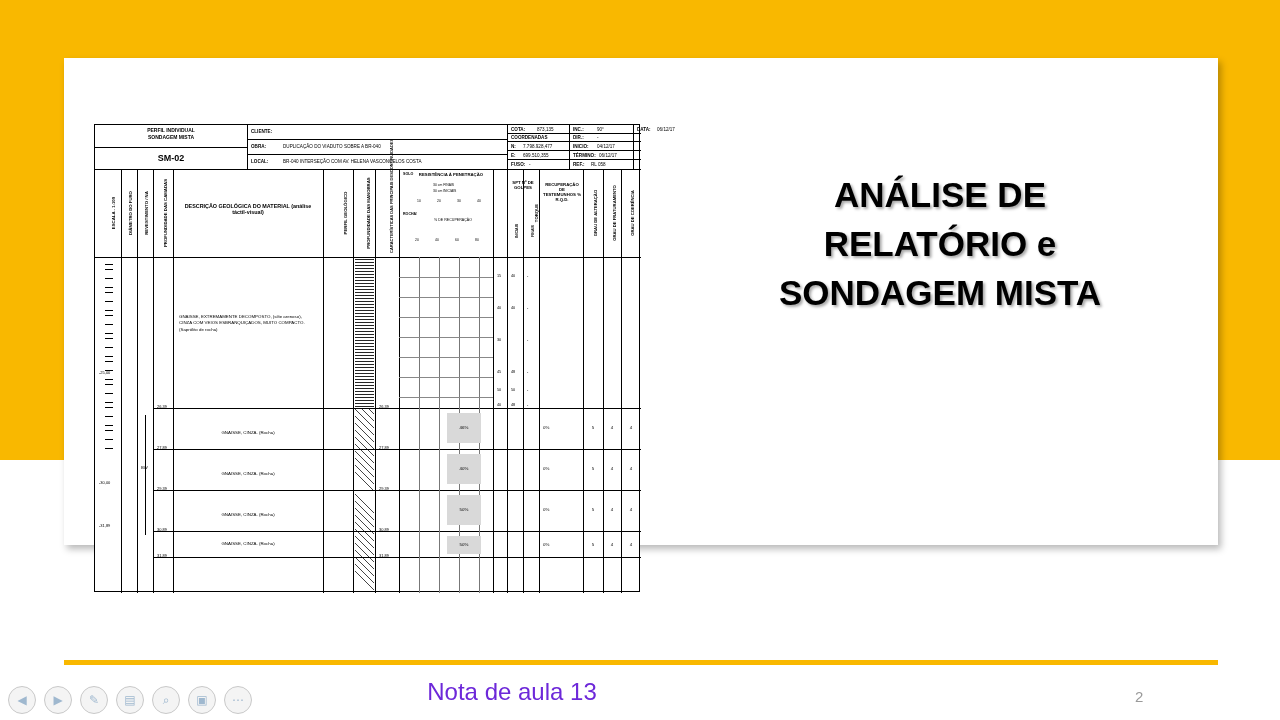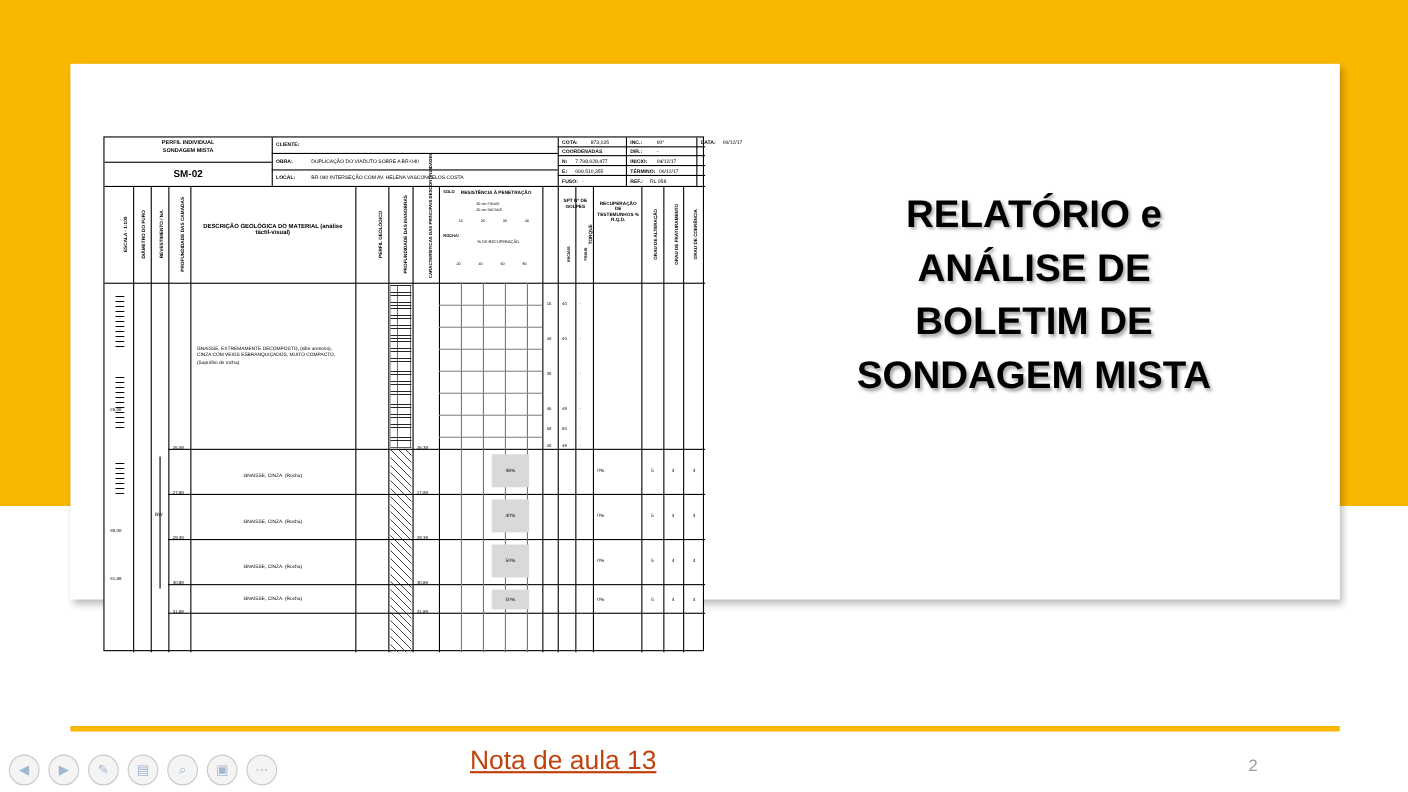--- a/index.html
+++ b/index.html
@@ -68,22 +68,21 @@
     height: 5px;
     background: #f9b800;
   }
   .footer-text {
     position: absolute;
     left: 0;
     top: 678px;
     width: 1024px;
     text-align: center;
     font-size: 24px;
-    color: #c2410c;
-    text-decoration: underline;
+    color: #6d28d9;
   }
   .page-number {
     position: absolute;
     left: 1135px;
     top: 688px;
     font-size: 15px;
     color: #9a9a9a;
   }
   
   .toolbar {
@@ -368,23 +367,22 @@
     <div class="cell c" style="left:509px;top:416px;width:16px;font-size:4.4px;">4</div>
 
     <div class="cell c" style="left:528px;top:299px;width:16px;font-size:4.4px;">4</div>
     <div class="cell c" style="left:528px;top:340px;width:16px;font-size:4.4px;">4</div>
     <div class="cell c" style="left:528px;top:381px;width:16px;font-size:4.4px;">4</div>
     <div class="cell c" style="left:528px;top:416px;width:16px;font-size:4.4px;">4</div>
   </div>
 
   <div class="right-text">
     <div class="subtitle">
+      <div>ANÁLISE DE</div>
       <div>RELATÓRIO e</div>
-      <div>ANÁLISE DE</div>
-      <div>BOLETIM DE</div>
       <div>SONDAGEM MISTA</div>
     </div>
   </div>
 
   <div class="footer-rule"></div>
   <div class="footer-text">Nota de aula 13</div>
   <div class="page-number">2</div>
 
   <div class="toolbar">
     <div class="tb-btn">◀</div>

